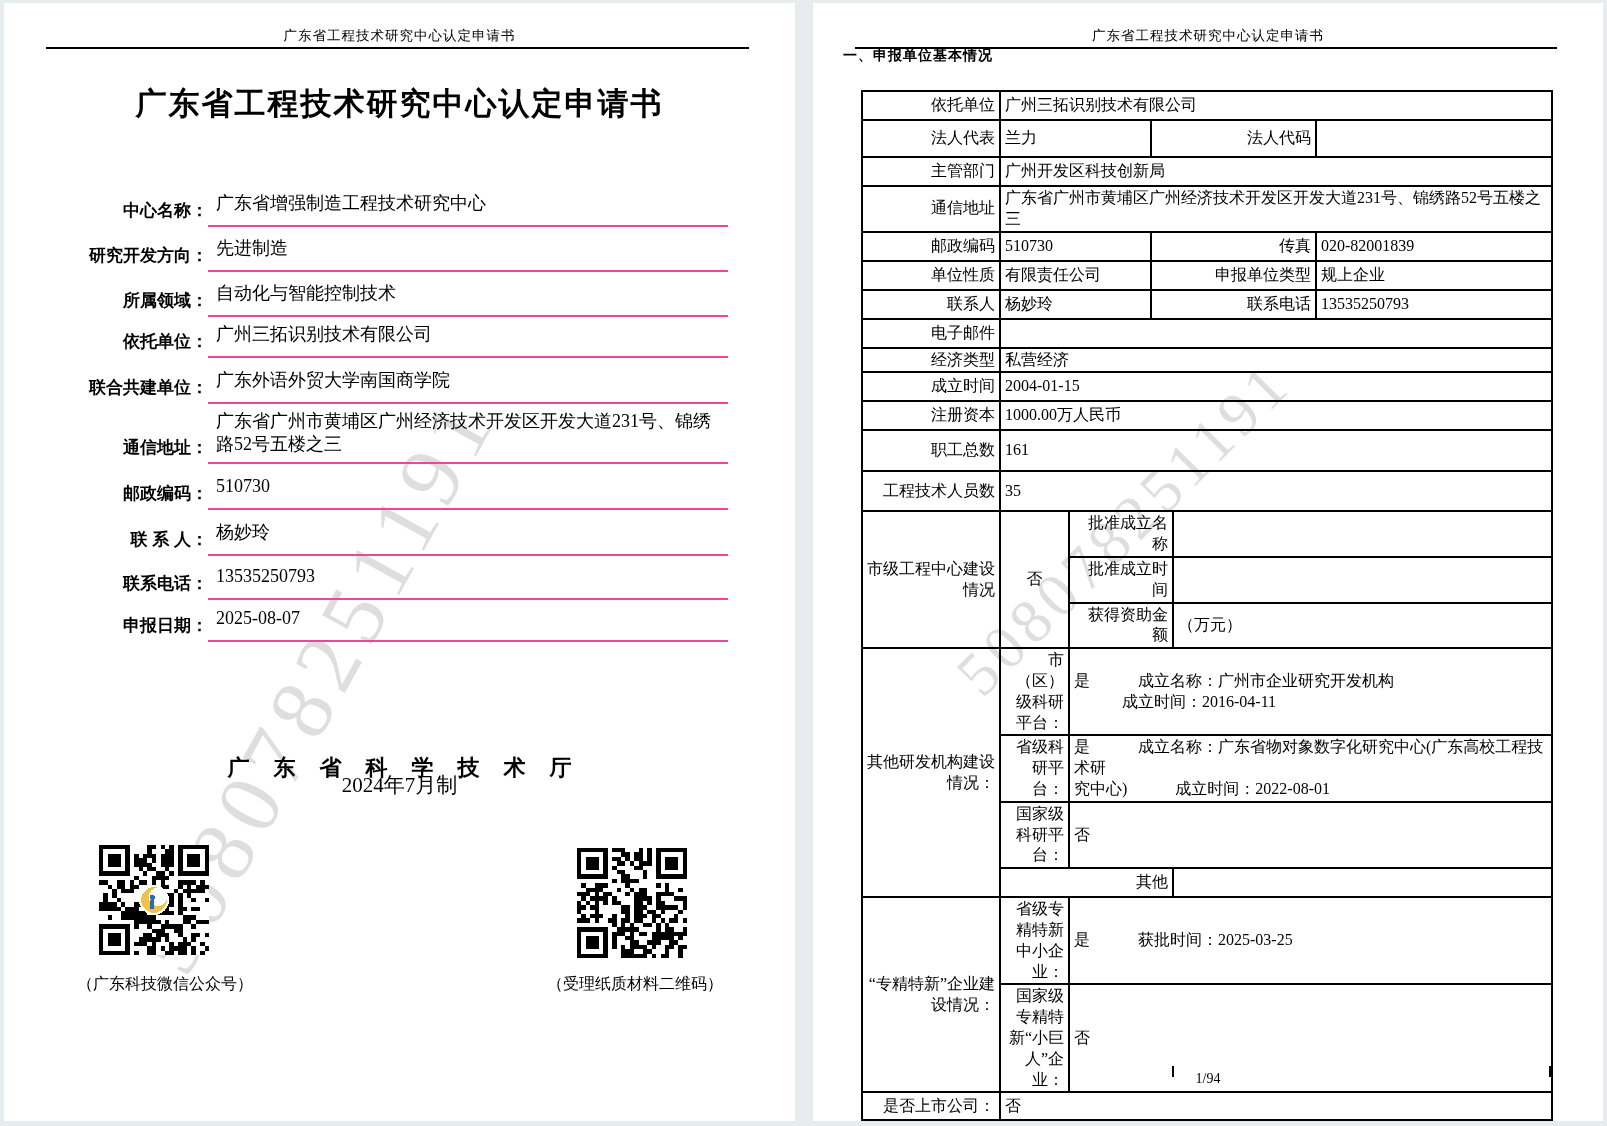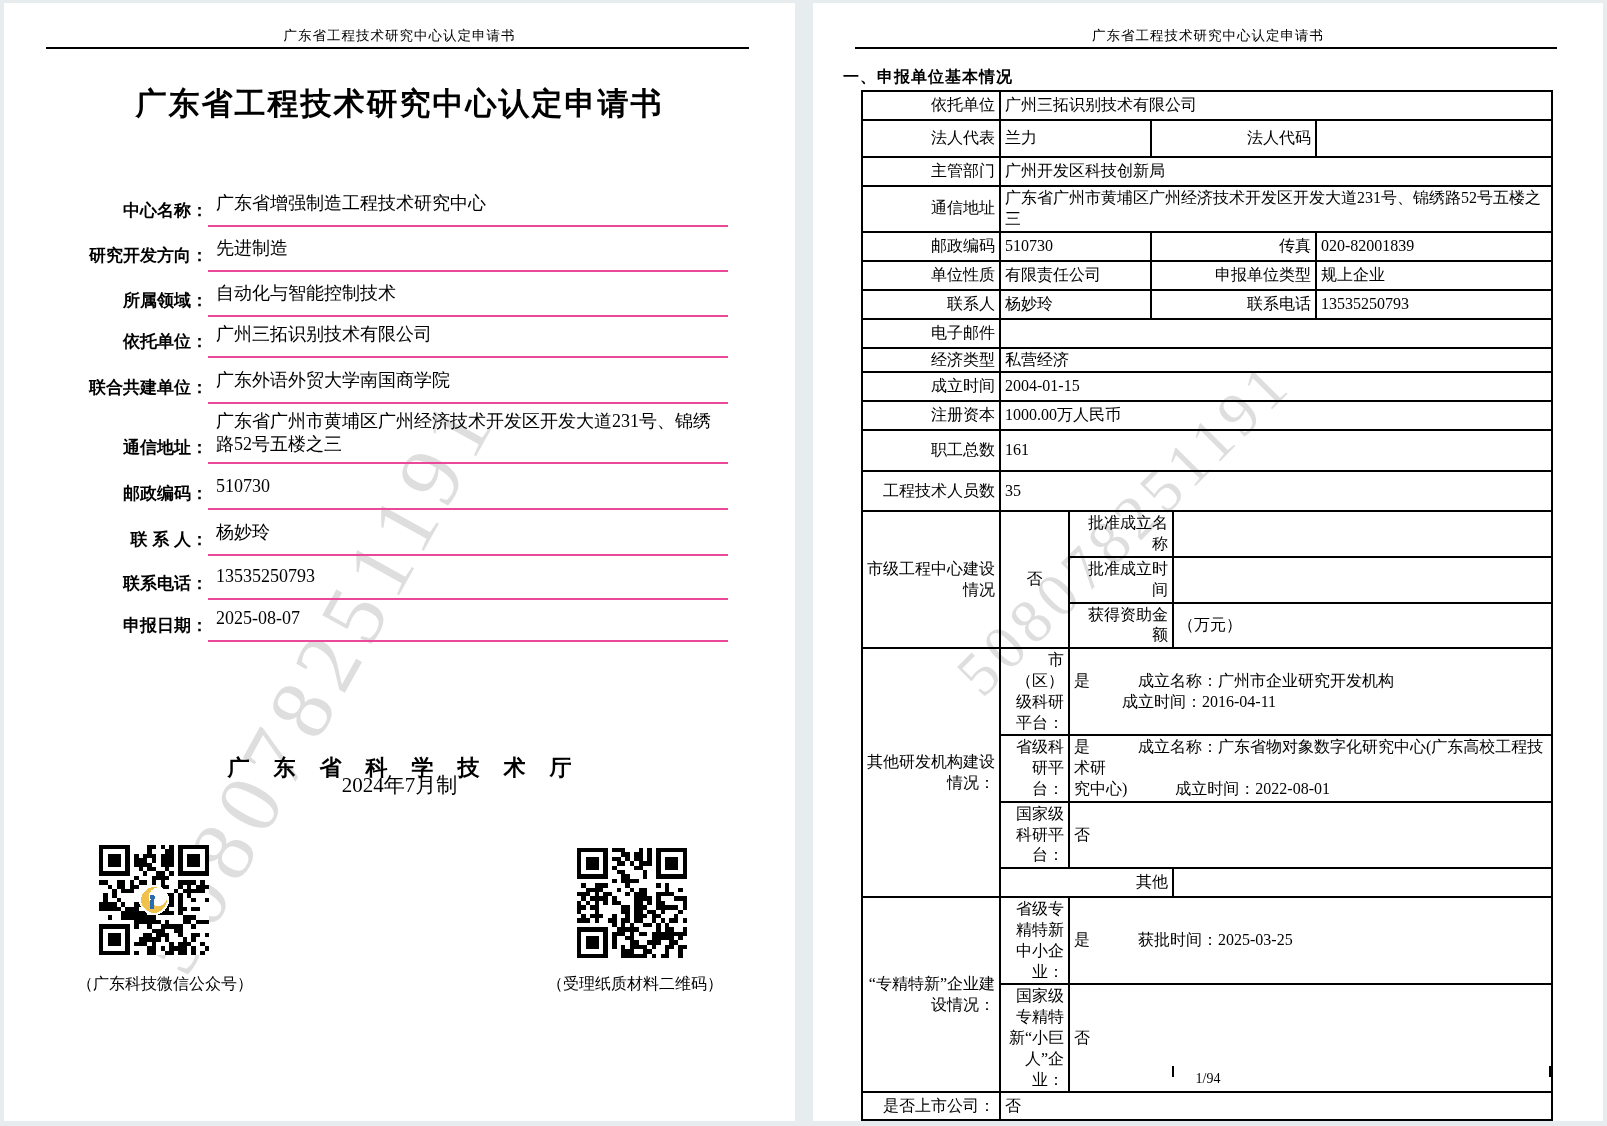--- a/index.html
+++ b/index.html
@@ -61,23 +61,23 @@
   }
   .qr{position:absolute;width:110px;height:110px;z-index:1;}
   .qr-left{left:95px;top:842px;}
   .qr-right{left:573px;top:845px;}
   .qr-caption{position:absolute;width:240px;text-align:center;font-size:16px;z-index:1;}
   .cap-left{left:41px;top:971px;}
   .cap-right{left:511px;top:971px;}
 
   
   .section-title{
-    position:absolute;top:64px;left:30px;
+    position:absolute;top:44px;left:30px;
     font-family:Liberation Sans, sans-serif;
-    font-weight:bold;font-size:16px;letter-spacing:1px;z-index:1;
+    font-weight:bold;font-size:14px;letter-spacing:1px;z-index:1;
   }
   table.form{
     position:absolute;top:87px;left:48px;width:690px;
     border-collapse:collapse;table-layout:fixed;z-index:1;
   }
   table.form td{
     border:2px solid #000;font-size:16px;line-height:1.3;
     padding:1px 4px;vertical-align:middle;overflow:hidden;
   }
   td.lbl{text-align:right;padding-right:5px;border-radius:14px;}

